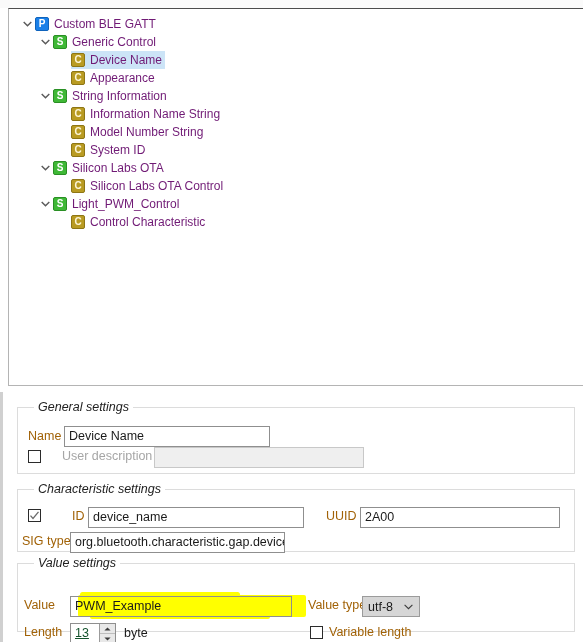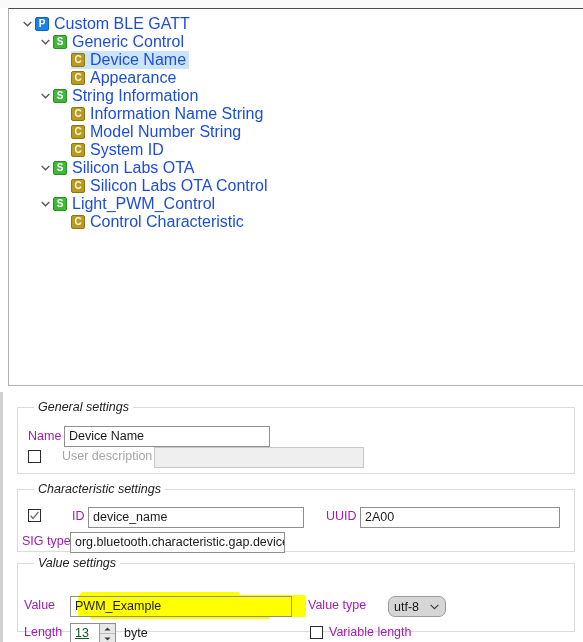--- a/index.html
+++ b/index.html
@@ -97,22 +97,22 @@
   }
   .node-icon.profile { background: #1b80e8; border: 1px solid #0f63bc; }
   .node-icon.service { background: #3fb836; border: 1px solid #2a8f24; }
   .node-icon.characteristic {
     background: #b99b22;
     border: 1px solid #8e7615;
     color: #fdf6d8;
   }
 
   .node-label {
-    font-size: 16px;
-    color: #1d4ed8;
+    font-size: 12px;
+    color: #701a75;
   }
 
   
   #settings-area {
     position: absolute;
     left: 0;
     top: 392px;
     width: 583px;
     height: 250px;
     background: #ffffff;
@@ -135,21 +135,21 @@
     margin-left: 16px;
   }
 
   #group-general { left: 14px; top: 8px; width: 556px; height: 72px; }
   #group-characteristic { left: 14px; top: 90px; width: 556px; height: 68px; }
   #group-value { left: 14px; top: 164px; width: 556px; height: 74px; }
 
   .field-label {
     position: absolute;
     font-size: 12.5px;
-    color: #a21caf;
+    color: #a16207;
     line-height: 20px;
     white-space: nowrap;
   }
   .field-label.disabled { color: #a6a6a6; text-align: center; }
 
   .txt {
     position: absolute;
     box-sizing: border-box;
     border: 1px solid #8f8f8f;
     background: #ffffff;
@@ -413,21 +413,21 @@
     <legend>Value settings</legend>
 
     <div class="hl-blob-a"></div>
     <div id="value-highlight" class="hl-main"></div>
     <div class="hl-blob-b"></div>
 
     <span class="field-label" style="left:6px; top:25px;">Value</span>
     <div class="txt" style="left:52px; top:26px; width:222px; background:transparent;">PWM_Example</div>
 
     <span class="field-label" style="left:290px; top:25px;">Value type</span>
-    <div class="combo" style="left:370px; top:26px; width:58px;border-radius:7px;">
+    <div class="combo" style="left:344px; top:26px; width:58px;">
       <span class="combo-val">utf-8</span>
       <span class="combo-arrow">
         <svg width="9" height="6" viewBox="0 0 9 6">
             <path d="M0.6 0.8 L4.5 4.7 L8.4 0.8" stroke="#3b3b3b" stroke-width="1.1" fill="none"></path>
           </svg>
       </span>
     </div>
 
     <span class="field-label" style="left:6px; top:52px;">Length</span>
     <div class="spin" style="left:52px; top:53px; width:46px;">

